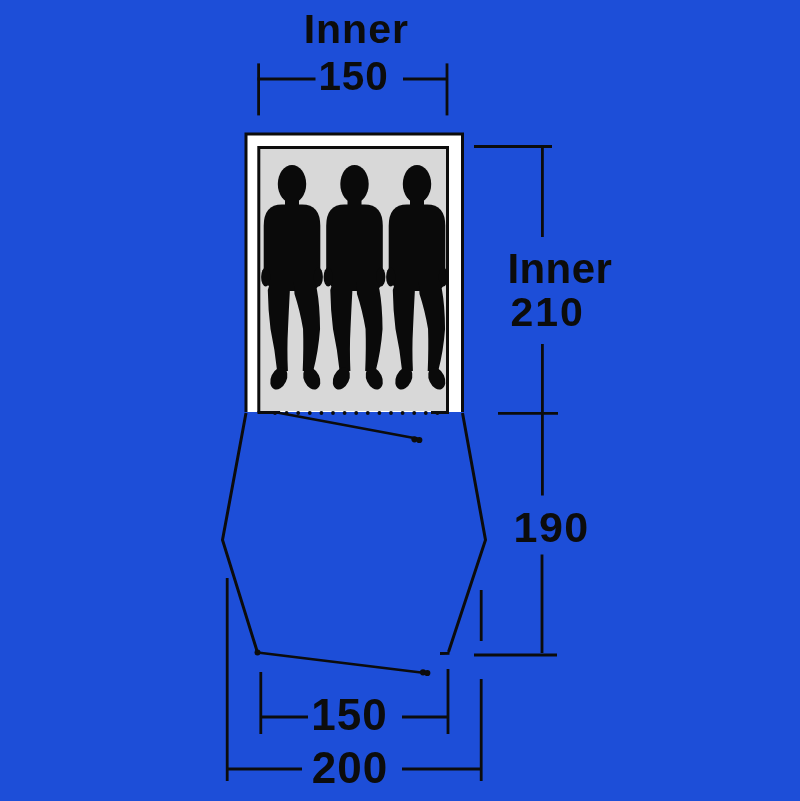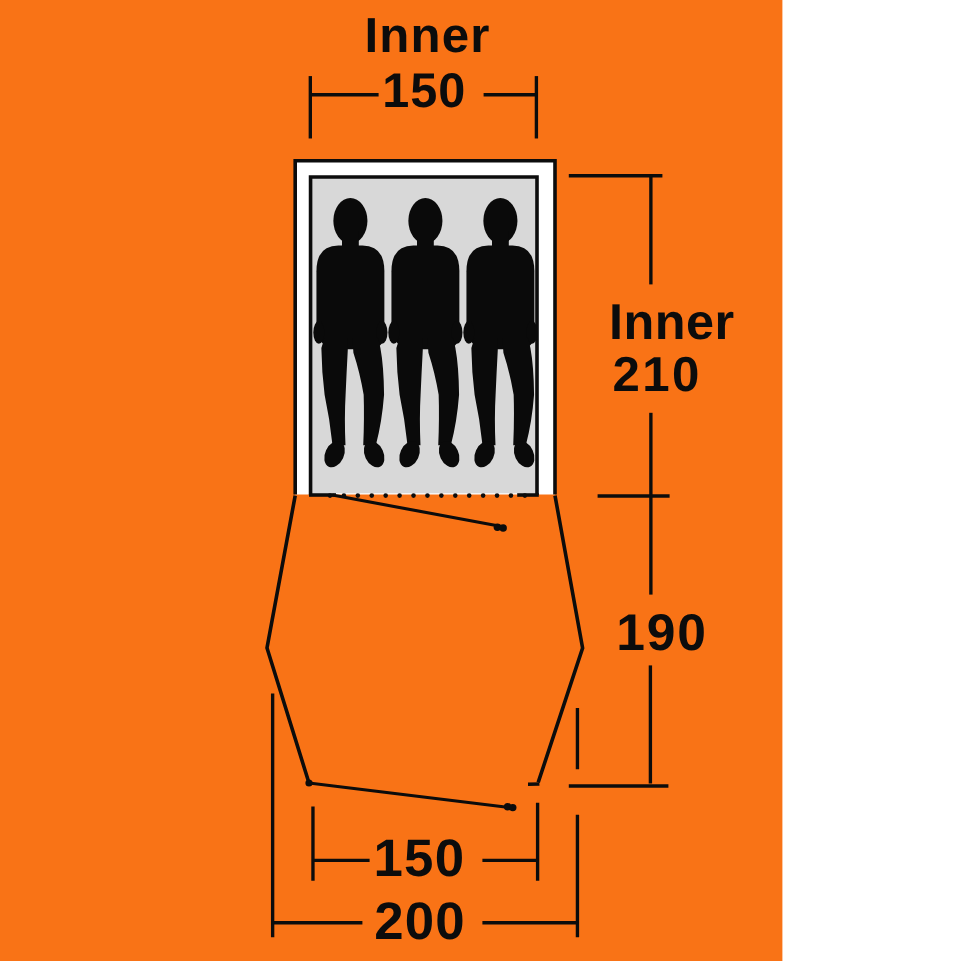--- a/index.html
+++ b/index.html
@@ -1,16 +1,16 @@
 <!DOCTYPE html>
 <html><head>
 <meta charset="utf-8">
 <style>
   html,body{margin:0;padding:0;background:#fff;}
-  .page{position:relative;width:652px;height:801px;background:#f97316;overflow:hidden;text-align:center;}
+  .page{position:relative;width:800px;height:801px;background:#1d4ed8;overflow:hidden;text-align:center;}
   text{font-family:"Liberation Sans",sans-serif;font-weight:bold;fill:#0c0c0c;}
 </style>
 </head>
 <body>
 <div class="page">
 <svg width="800" height="801" viewBox="0 0 800 801">
 <defs>
   <g id="sleeper">
 
     <ellipse cx="0" cy="184" rx="14.2" ry="19"></ellipse>

